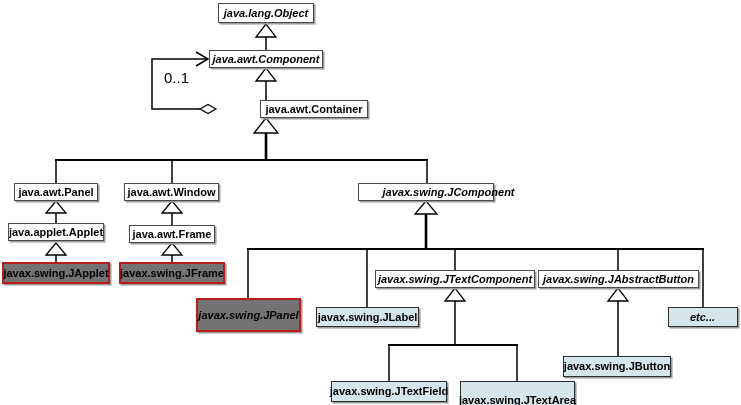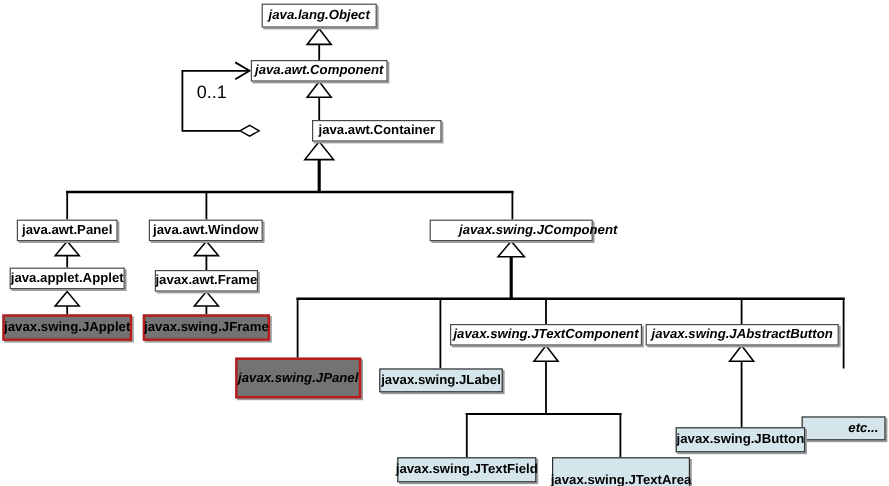--- a/index.html
+++ b/index.html
@@ -19,21 +19,21 @@
     background:#ffffff;
     border:1px solid #4a4a4a;
     box-shadow:1.5px 1.5px 0 #9c9c9c;
     font-size:11px;font-weight:bold;color:#000;
     white-space:nowrap;
     line-height:1;
   }
   .abstract{font-style:italic;}
   .orange{background:#737373;border:2px solid #b91c1c;}
   .blue{background:#D4E6EB;border:1px solid #2e2e2e;}
-  .etc-box{justify-content:flex-end;padding-right:5px;margin-top:40px;}
+  .etc-box{justify-content:flex-end;padding-right:22px;}
   .mult-label{
     position:absolute;z-index:1;
     font-size:15px;color:#000;font-weight:normal;
   }
 </style>
 </head>
 <body>
 
 <div class="stage">
 
@@ -116,21 +116,21 @@
   <div class="node" style="left:212px;top:100px;width:108px;height:18px;margin-left:48px;">java.awt.Container</div>
 
   <div class="node" style="left:14px;top:183px;width:84px;height:18px;">java.awt.Panel</div>
 
   <div class="node" style="left:124px;top:183px;width:95px;height:18px;">java.awt.Window</div>
 
   <div class="node abstract" style="left:358px;top:183px;width:136px;height:18px;padding-left:45px;">javax.swing.JComponent</div>
 
   <div class="node" style="left:8px;top:223px;width:96px;height:18px;">java.applet.Applet</div>
 
-  <div class="node" style="left:129px;top:225px;width:86px;height:18px;">javax.awt.Frame</div>
+  <div class="node" style="left:129px;top:225px;width:86px;height:18px;">java.awt.Frame</div>
 
   <div class="node orange" style="left:2px;top:262px;width:108px;height:22px;">javax.swing.JApplet</div>
 
   <div class="node orange" style="left:119px;top:262px;width:106px;height:22px;">javax.swing.JFrame</div>
 
   <div class="node orange" style="left:196px;top:298px;width:105px;height:34px;font-style:italic;">javax.swing.JPanel</div>
 
   <div class="node blue" style="left:316px;top:307px;width:103px;height:20px;">javax.swing.JLabel</div>
 
   <div class="node abstract" style="left:375px;top:270px;width:160px;height:18px;">javax.swing.JTextComponent</div>

